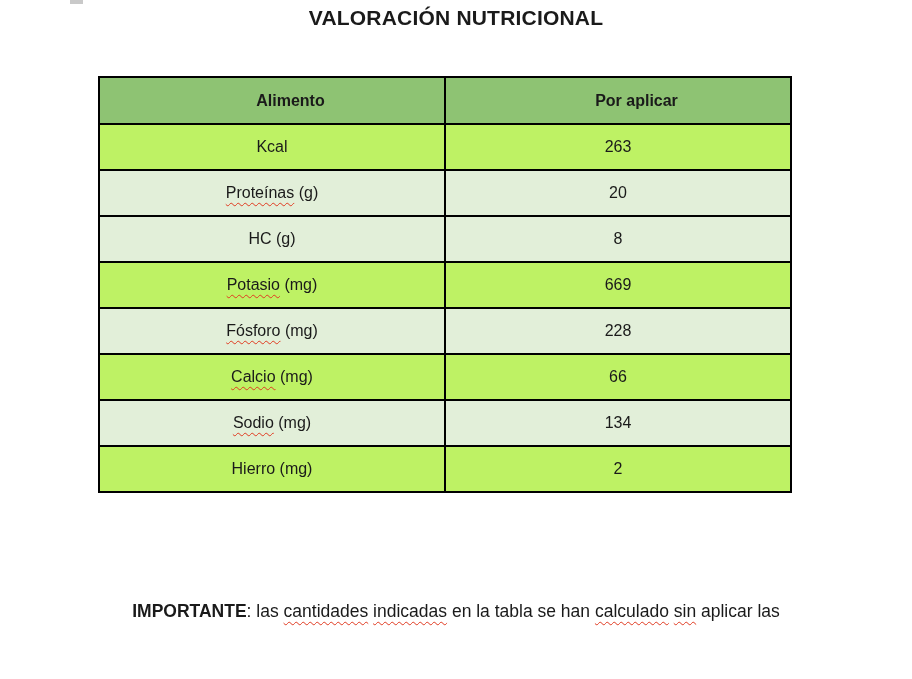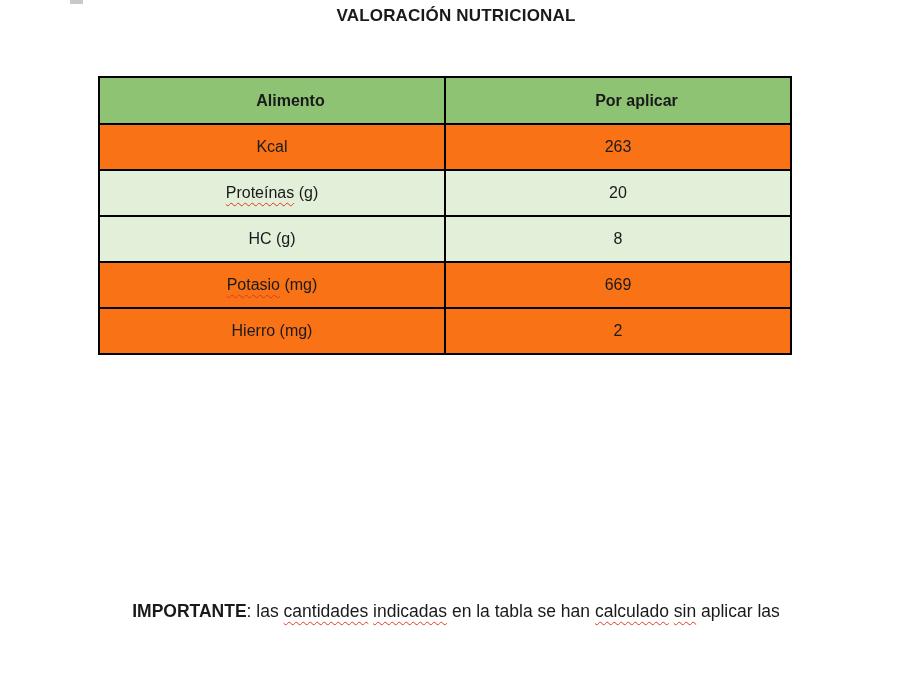--- a/index.html
+++ b/index.html
@@ -8,37 +8,37 @@
     font-family:"Liberation Sans", sans-serif;
     color:var(--text,#1a1a1a);
     overflow:hidden;
   }
   .page-marker{
     position:absolute;left:70px;top:0;width:13px;height:4px;
     background:var(--page-marker-gray,#c9c9c9);
   }
   .doc-title{
     position:absolute;top:6px;left:0;width:912px;margin:0;
-    text-align:center;font-size:17px;font-weight:700;letter-spacing:.2px;
+    text-align:center;font-size:21px;font-weight:700;letter-spacing:.2px;
   }
   table.nutrition{
     position:absolute;left:98px;top:76px;width:694px;
     border-collapse:collapse;table-layout:fixed;
   }
   table.nutrition th, table.nutrition td{
     border:2px solid var(--table-border,#000);
     text-align:center;vertical-align:middle;
     font-size:16px;padding:0;
   }
   table.nutrition th{
     height:45px;font-weight:700;
     background:var(--header-green,#8ec373);
     padding-left:37px;
   }
-  table.nutrition td{height:44px;background:#f97316;font-weight:400;}
+  table.nutrition td{height:44px;background:#bef264;font-weight:400;}
   table.nutrition tr.shaded td{background:var(--row-light-green,#e2efd9);}
   .note{
     position:absolute;top:590px;left:0;width:912px;margin:0;
     text-align:center;font-size:17.5px;line-height:42px;
   }
   .note-line{display:block;}
   .bold{font-weight:700;}
   .squiggle{
     text-decoration-line:underline;
     text-decoration-style:wavy;
@@ -72,20 +72,32 @@
         <td>20</td>
       </tr>
       <tr class="shaded">
         <td><span>HC (g)</span></td>
         <td>8</td>
       </tr>
       <tr>
         <td><span class="squiggle">Potasio</span><span> (mg)</span></td>
         <td>669</td>
       </tr>
+      <tr class="shaded">
+        <td><span class="squiggle">Fósforo</span><span> (mg)</span></td>
+        <td>228</td>
+      </tr>
+      <tr>
+        <td><span class="squiggle">Calcio</span><span> (mg)</span></td>
+        <td>66</td>
+      </tr>
+      <tr class="shaded">
+        <td><span class="squiggle">Sodio</span><span> (mg)</span></td>
+        <td>134</td>
+      </tr>
       <tr>
         <td><span>Hierro (mg)</span></td>
         <td>2</td>
       </tr>
     </tbody>
 </table>
 
 <p class="note">
   <span class="note-line"><span class="bold">IMPORTANTE</span><span>: las </span><span class="squiggle">cantidades</span><span> </span><span class="squiggle">indicadas</span><span> en la tabla se han </span><span class="squiggle">calculado</span><span> </span><span class="squiggle">sin</span><span> aplicar las</span></span>
 </p>

